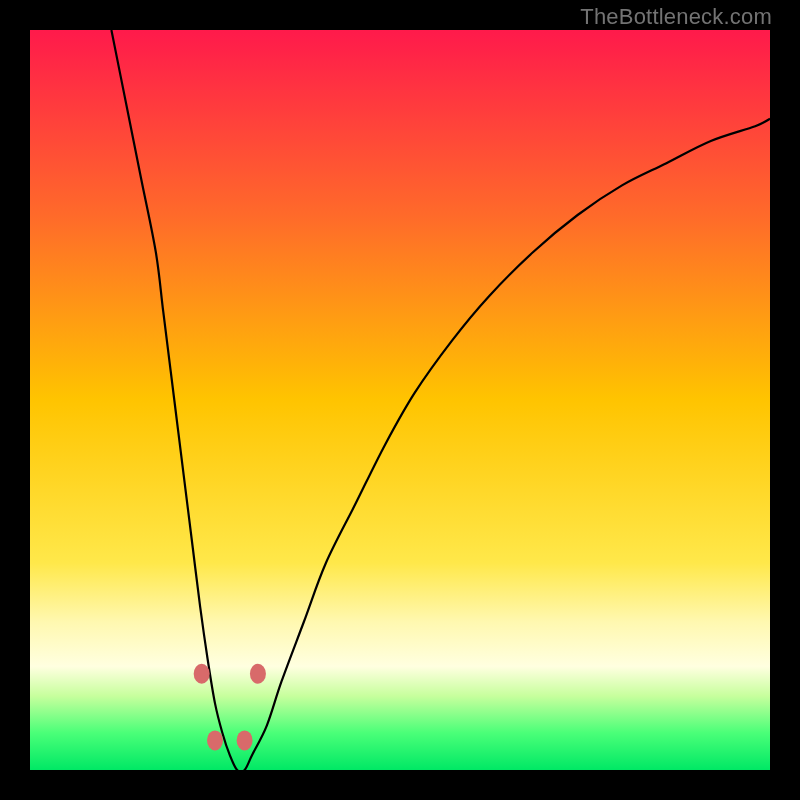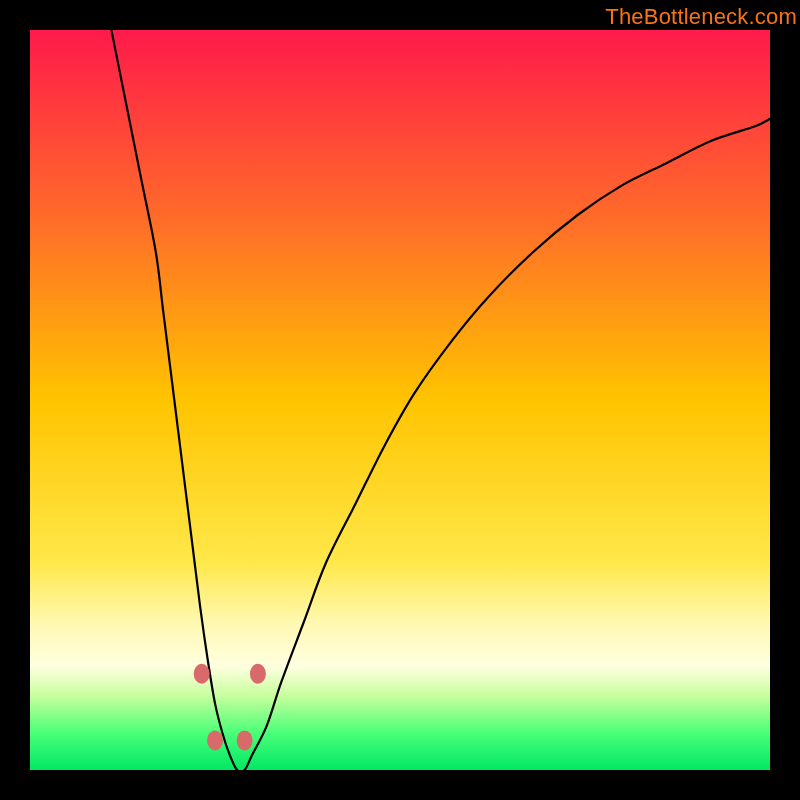--- a/index.html
+++ b/index.html
@@ -22,22 +22,22 @@
   .plot {
     position: absolute;
     left: 0;
     top: 0;
     width: 740px;
     height: 740px;
   }
   .watermark {
     position: absolute;
     top: 4px;
-    right: 3px;
-    color: #f97316;
+    right: 28px;
+    color: #737373;
     font-size: 22px;
     font-weight: 500;
     letter-spacing: 0.2px;
   }
 </style>
 </head>
 <body>
 
 <div class="frame">
   <svg class="plot" viewBox="0 0 740 740" preserveAspectRatio="none">

